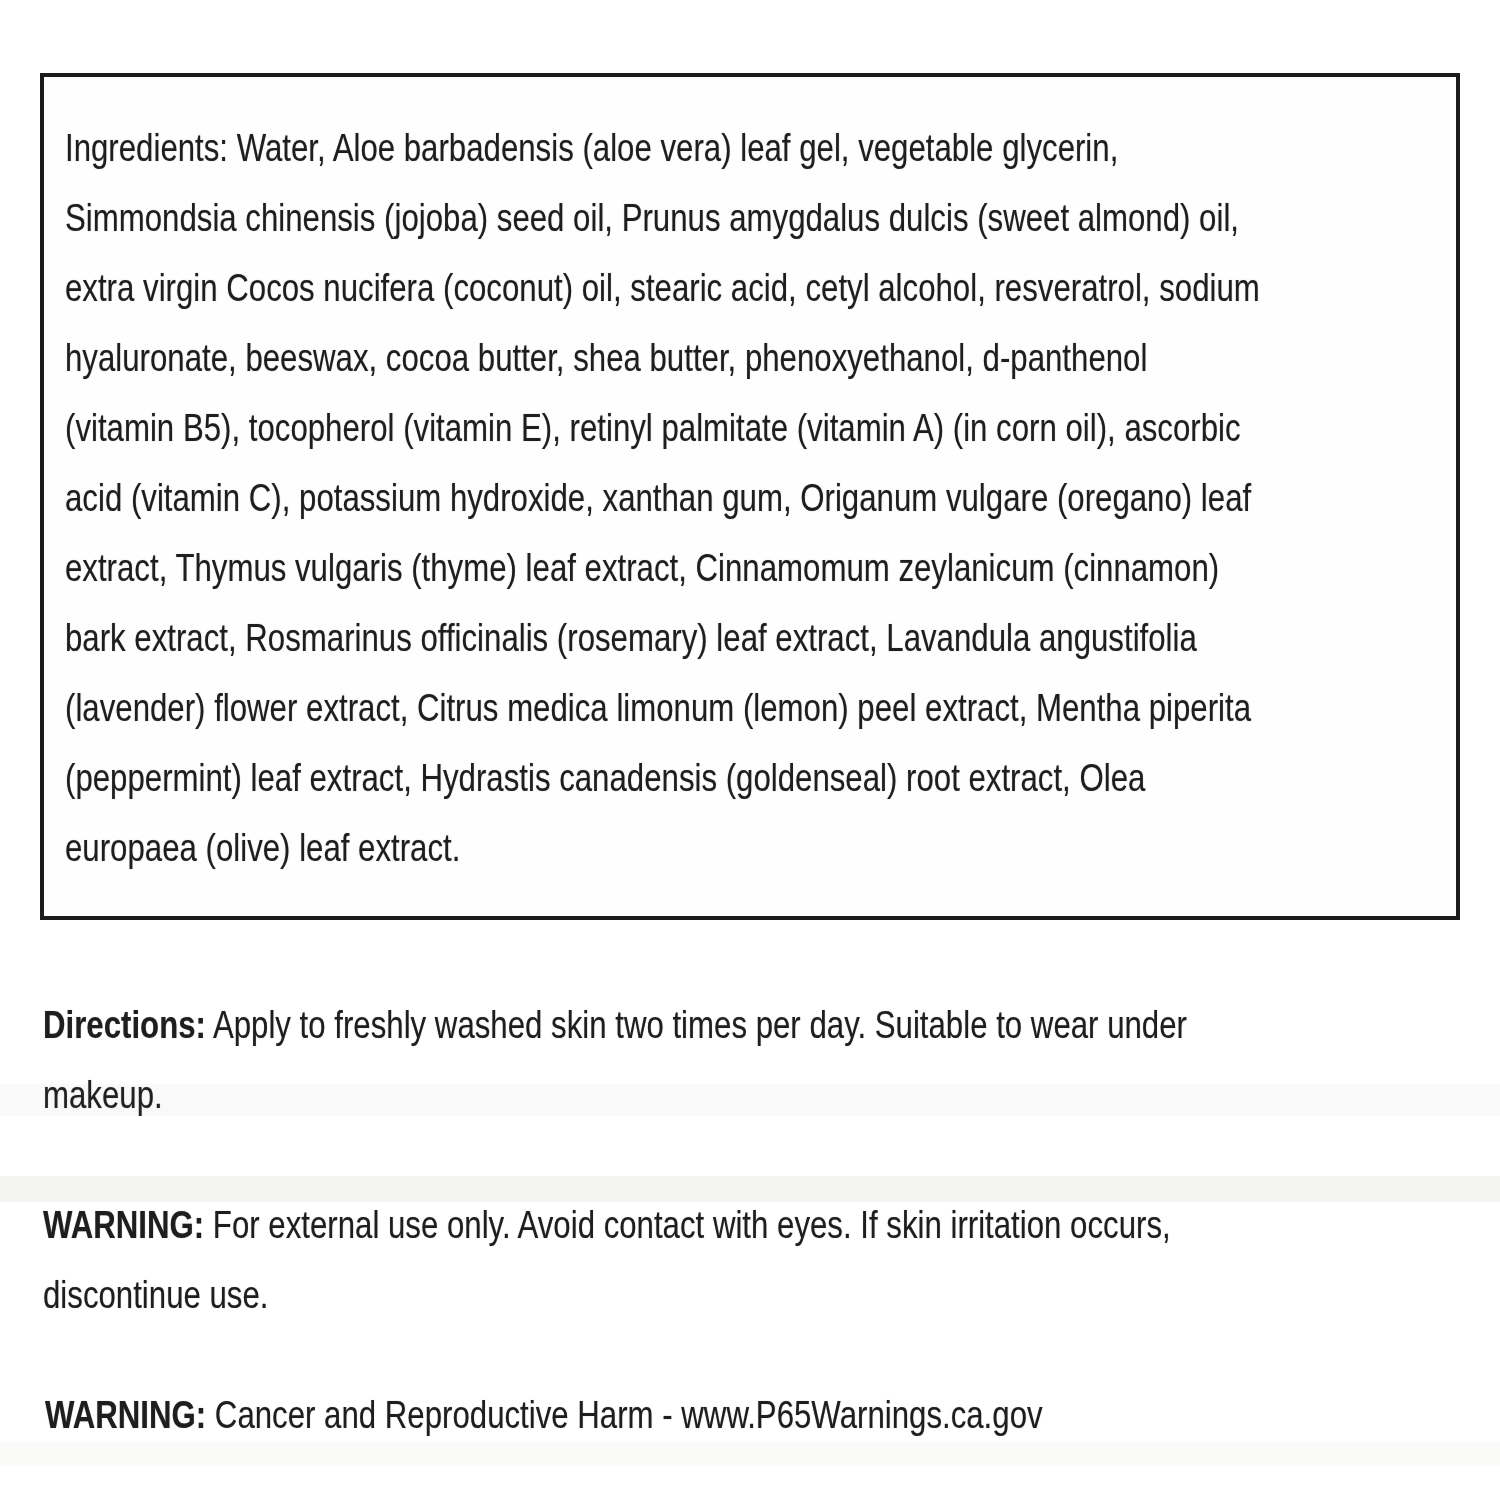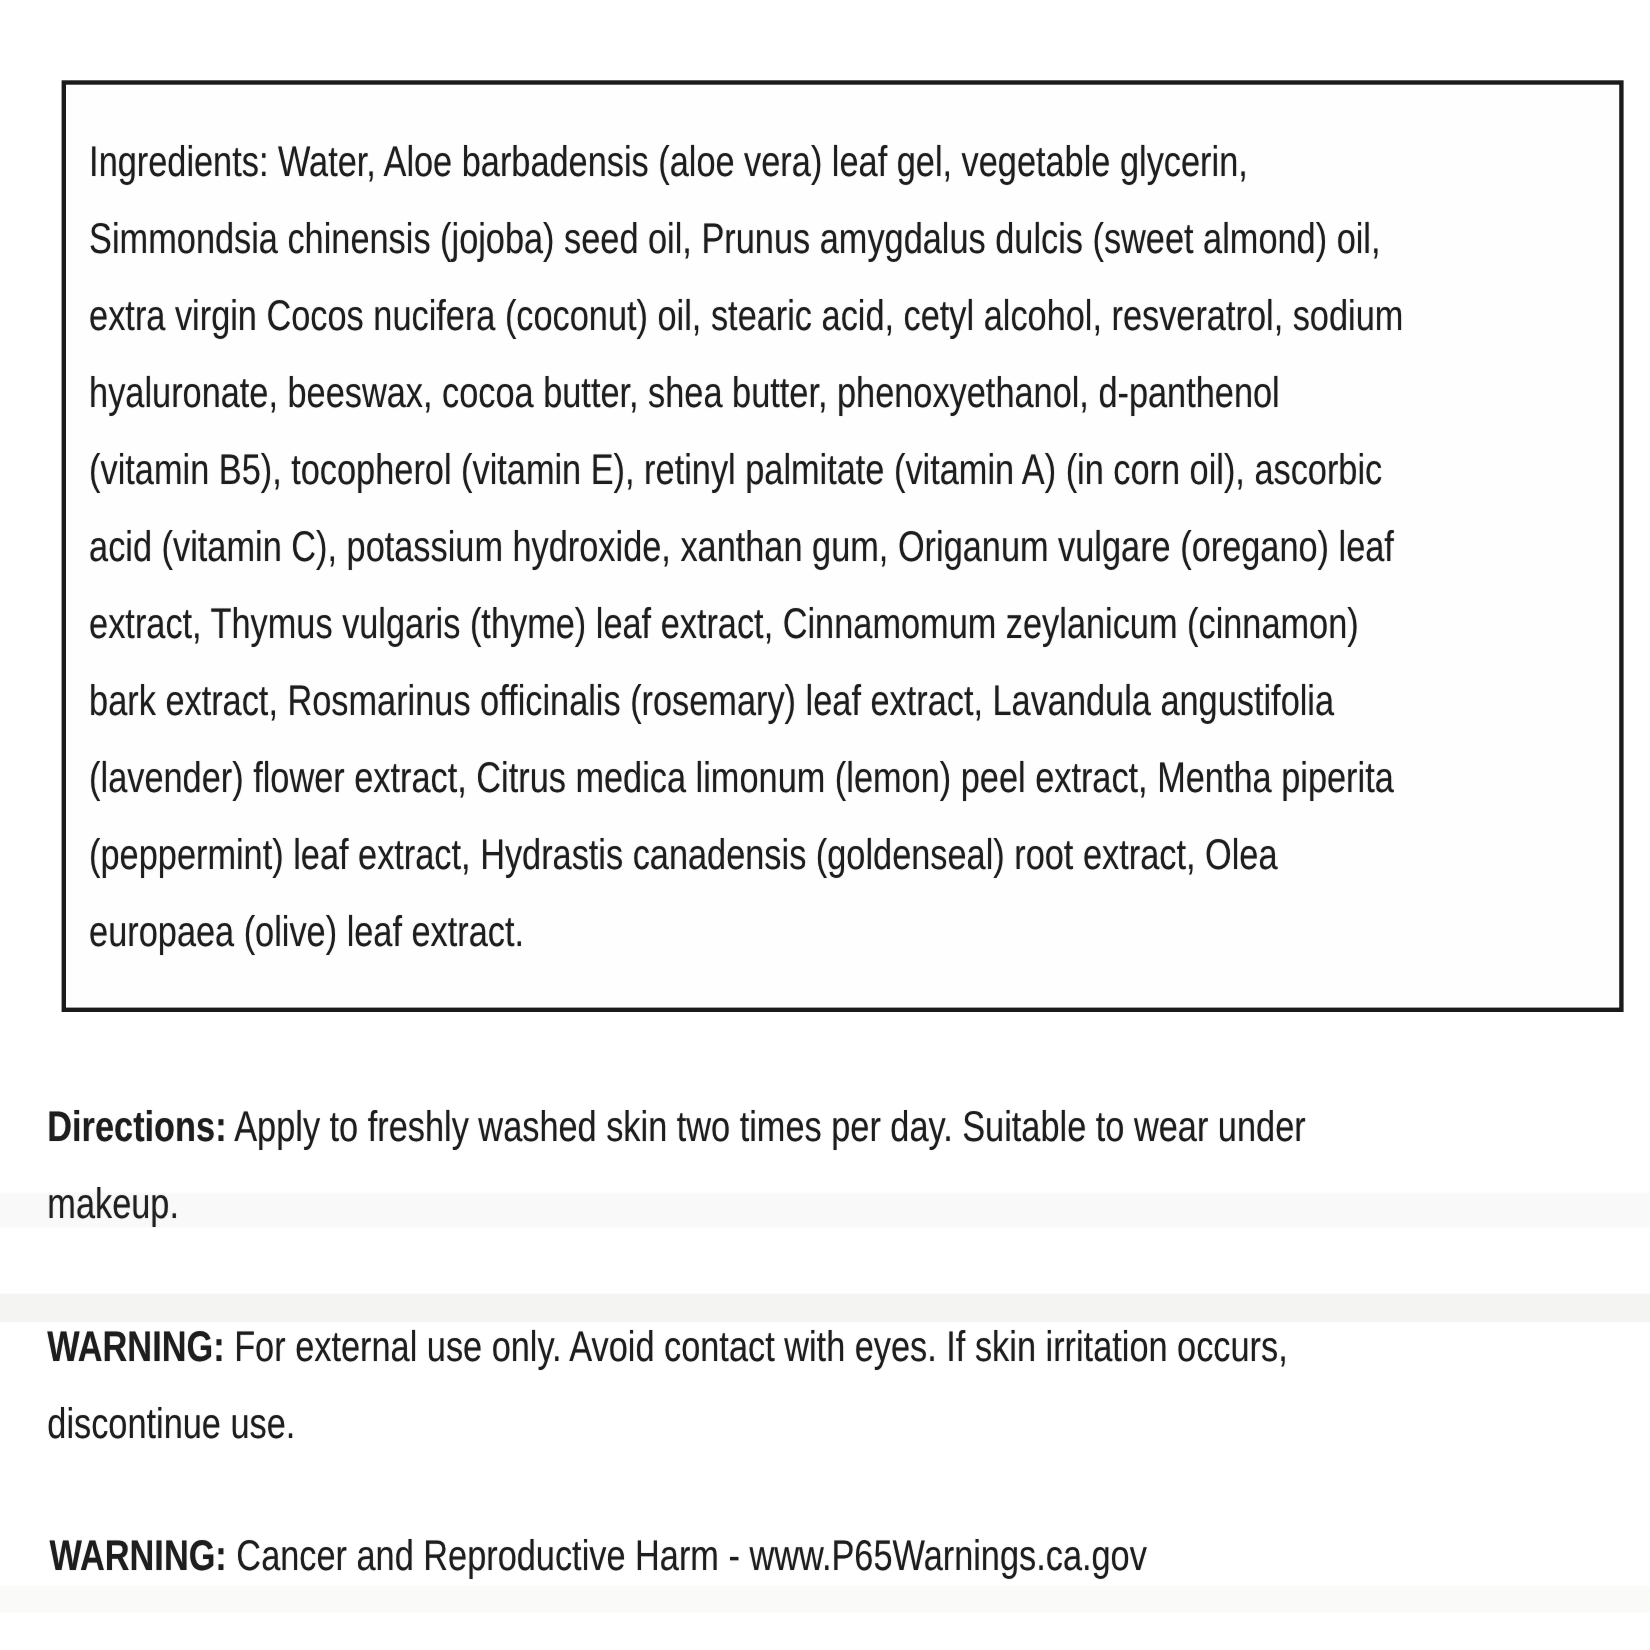--- a/index.html
+++ b/index.html
@@ -22,21 +22,21 @@
     white-space: pre-line;
     text-shadow: 0 0 1.2px rgba(20,20,20,0.38);
   }
   .scalex {
     width: 1800px;
     transform: scaleX(0.80);
     transform-origin: 0 0;
   }
   .ing-box {
     position: absolute;
-    left: 56px;
+    left: 40px;
     top: 73px;
     width: 1420px;
     height: 847px;
     box-sizing: border-box;
     border: 4px solid #1b1b1b;
     padding: 36px 0 0 21px;
     background: #fefefe;
     overflow: visible;
   }
   .para {

